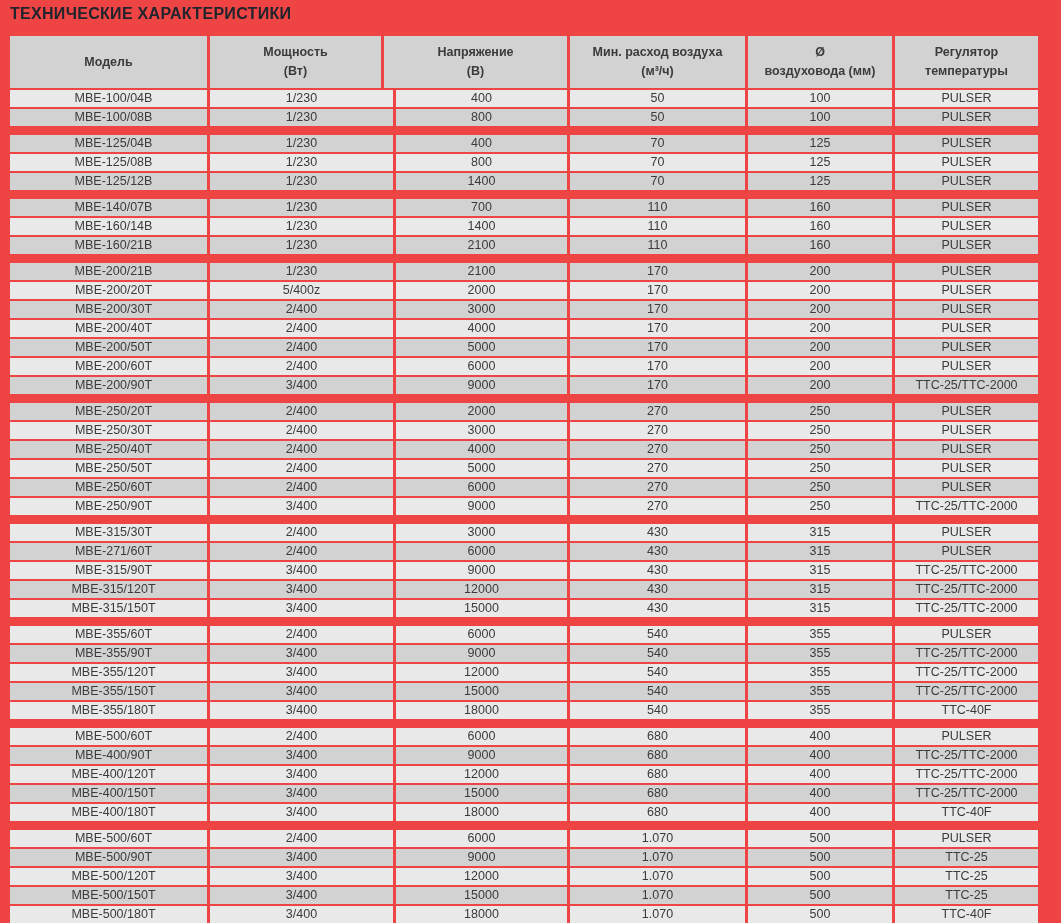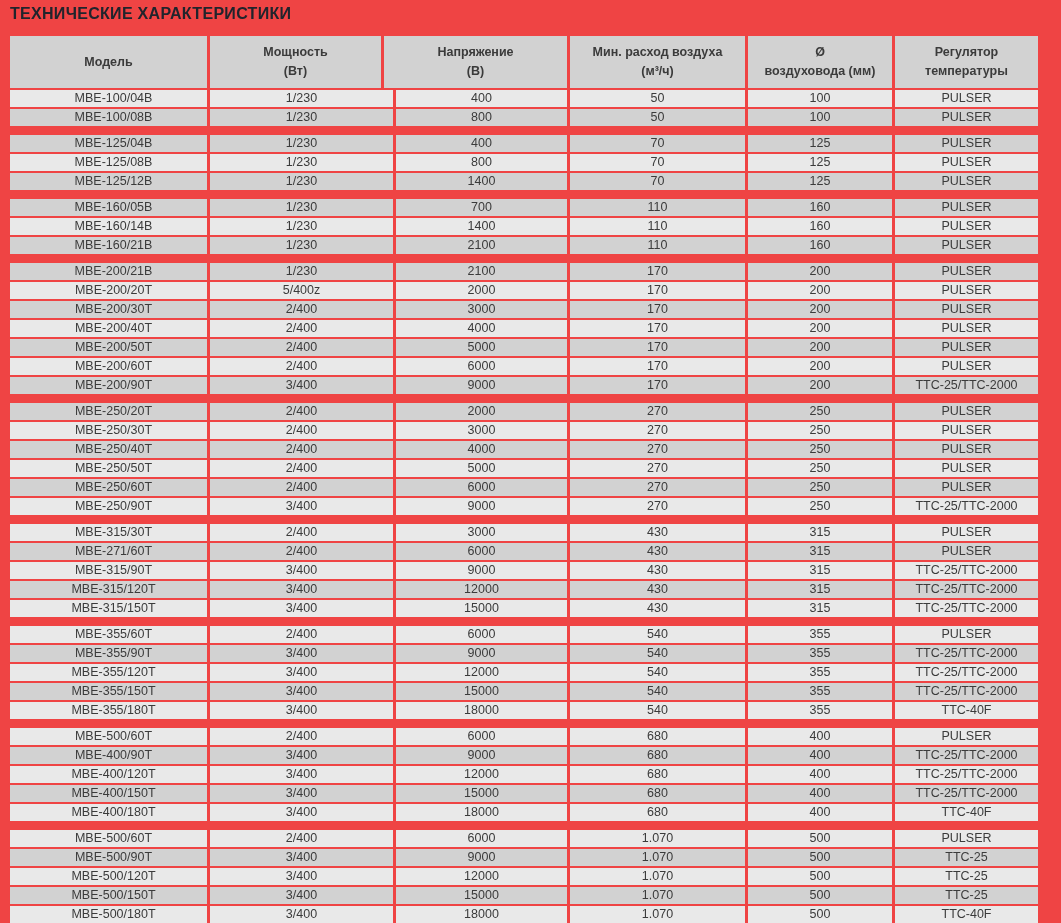--- a/index.html
+++ b/index.html
@@ -134,21 +134,21 @@
             <div class="cell c0 dark">MBE-125/12B</div>
             <div class="cell c1 dark">1/230</div>
             <div class="cell c2 dark">1400</div>
             <div class="cell c3 dark">70</div>
             <div class="cell c4 dark">125</div>
             <div class="cell c5 dark">PULSER</div>
           </div>
         </div>
         <div class="group">
           <div class="row">
-            <div class="cell c0 dark">MBE-160/05B</div>
+            <div class="cell c0 dark">MBE-140/07B</div>
             <div class="cell c1 dark">1/230</div>
             <div class="cell c2 dark">700</div>
             <div class="cell c3 dark">110</div>
             <div class="cell c4 dark">160</div>
             <div class="cell c5 dark">PULSER</div>
           </div>
           <div class="row">
             <div class="cell c0 light">MBE-160/14B</div>
             <div class="cell c1 light">1/230</div>
             <div class="cell c2 light">1400</div>

